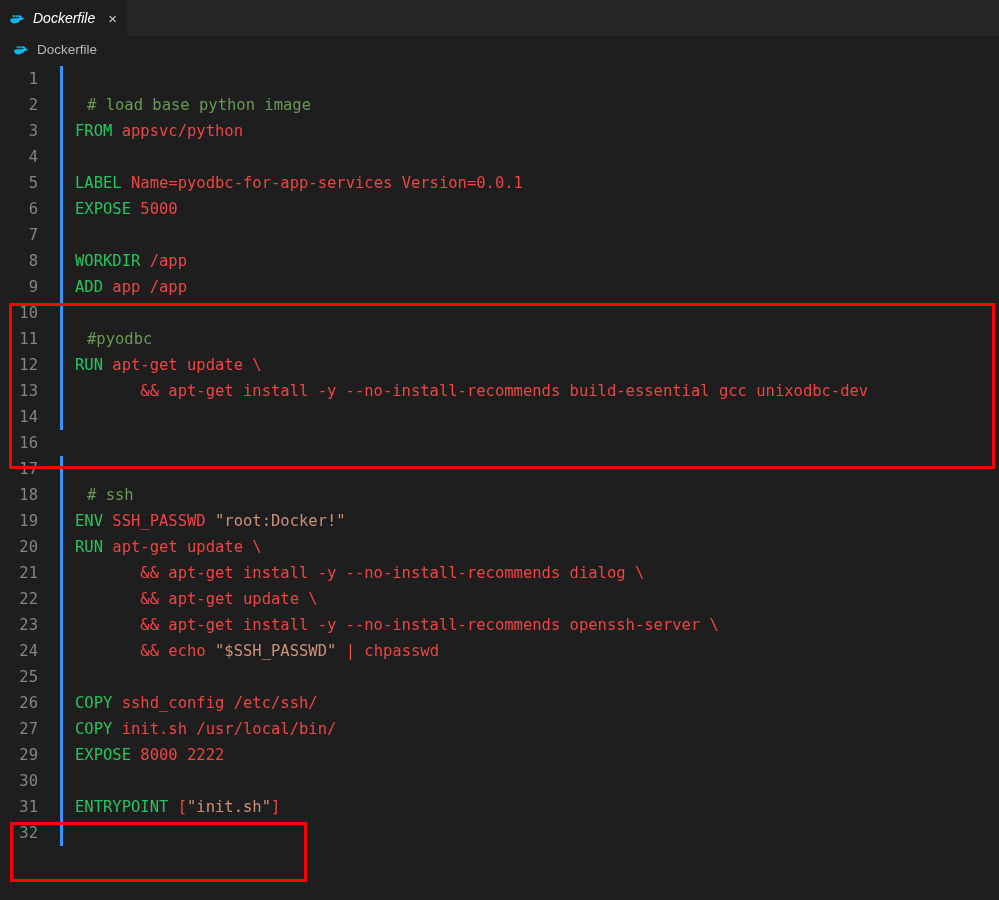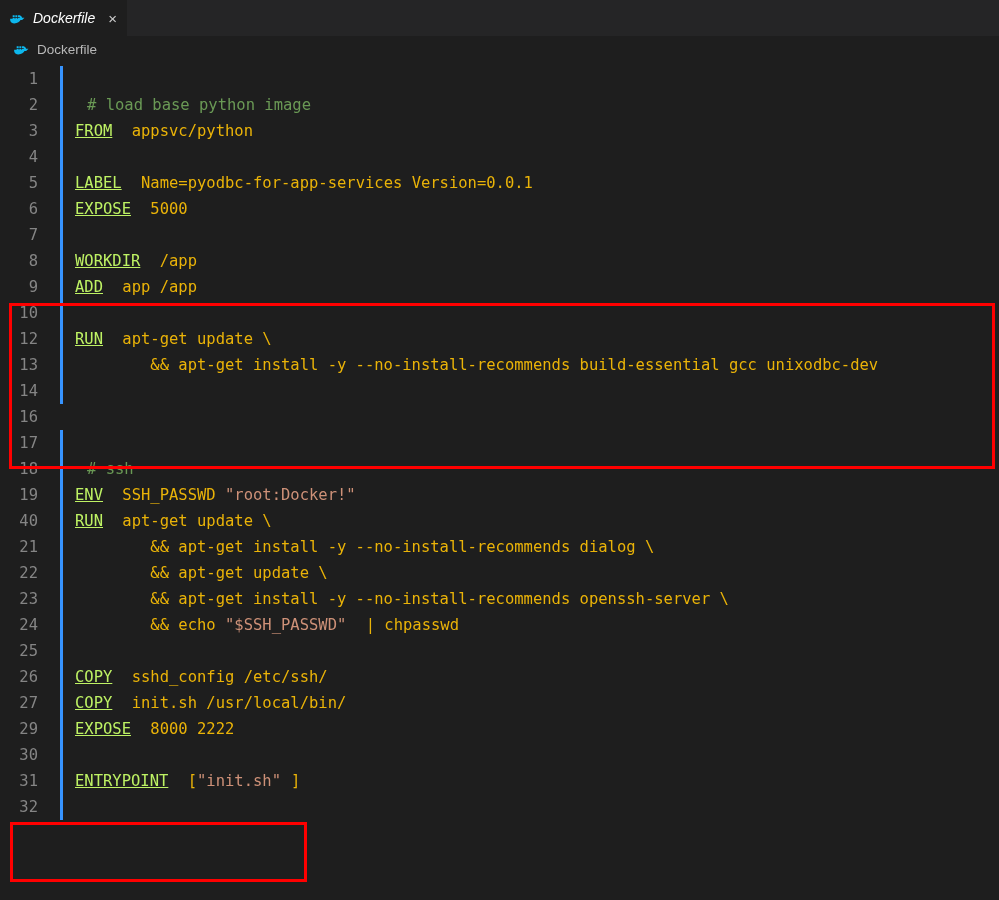--- a/index.html
+++ b/index.html
@@ -65,23 +65,23 @@
   background: #3794ff;
   margin-right: 12px;
   flex-shrink: 0;
 }
 .modbar.hidden { background: transparent; }
 .code {
   white-space: pre;
   flex: 1;
 }
 .comment { color: #6a9955; margin-left: 12px; }
-.keyword { color: #bef264; text-decoration: underline; }
+.keyword { color: #22c55e; }
 .string { color: #ce9178; }
-.plain { color: #eab308; margin-left: 10px; }
+.plain { color: #ef4444; }
 .highlight-box {
   position: absolute;
   border: 3px solid #ff0000;
   pointer-events: none;
   z-index: 10;
 }
 </style>
 </head>
 <body>
 
@@ -151,20 +151,25 @@
       <div class="gutter">9</div>
       <div class="modbar"></div>
       <div class="code"><span class="keyword">ADD</span><span class="plain"> app /app</span></div>
     </div>
     <div class="line">
       <div class="gutter">10</div>
       <div class="modbar"></div>
       <div class="code">&nbsp;</div>
     </div>
     <div class="line">
+      <div class="gutter">11</div>
+      <div class="modbar"></div>
+      <div class="code"><span class="comment">#pyodbc</span></div>
+    </div>
+    <div class="line">
       <div class="gutter">12</div>
       <div class="modbar"></div>
       <div class="code"><span class="keyword">RUN</span><span class="plain"> apt-get update \</span></div>
     </div>
     <div class="line">
       <div class="gutter">13</div>
       <div class="modbar"></div>
       <div class="code"><span class="plain">       &amp;&amp; apt-get install -y --no-install-recommends build-essential gcc unixodbc-dev</span></div>
     </div>
     <div class="line">
@@ -186,21 +191,21 @@
       <div class="gutter">18</div>
       <div class="modbar"></div>
       <div class="code"><span class="comment"># ssh</span></div>
     </div>
     <div class="line">
       <div class="gutter">19</div>
       <div class="modbar"></div>
       <div class="code"><span class="keyword">ENV</span><span class="plain"> SSH_PASSWD </span><span class="string">"root:Docker!"</span></div>
     </div>
     <div class="line">
-      <div class="gutter">40</div>
+      <div class="gutter">20</div>
       <div class="modbar"></div>
       <div class="code"><span class="keyword">RUN</span><span class="plain"> apt-get update \</span></div>
     </div>
     <div class="line">
       <div class="gutter">21</div>
       <div class="modbar"></div>
       <div class="code"><span class="plain">       &amp;&amp; apt-get install -y --no-install-recommends dialog \</span></div>
     </div>
     <div class="line">
       <div class="gutter">22</div>

